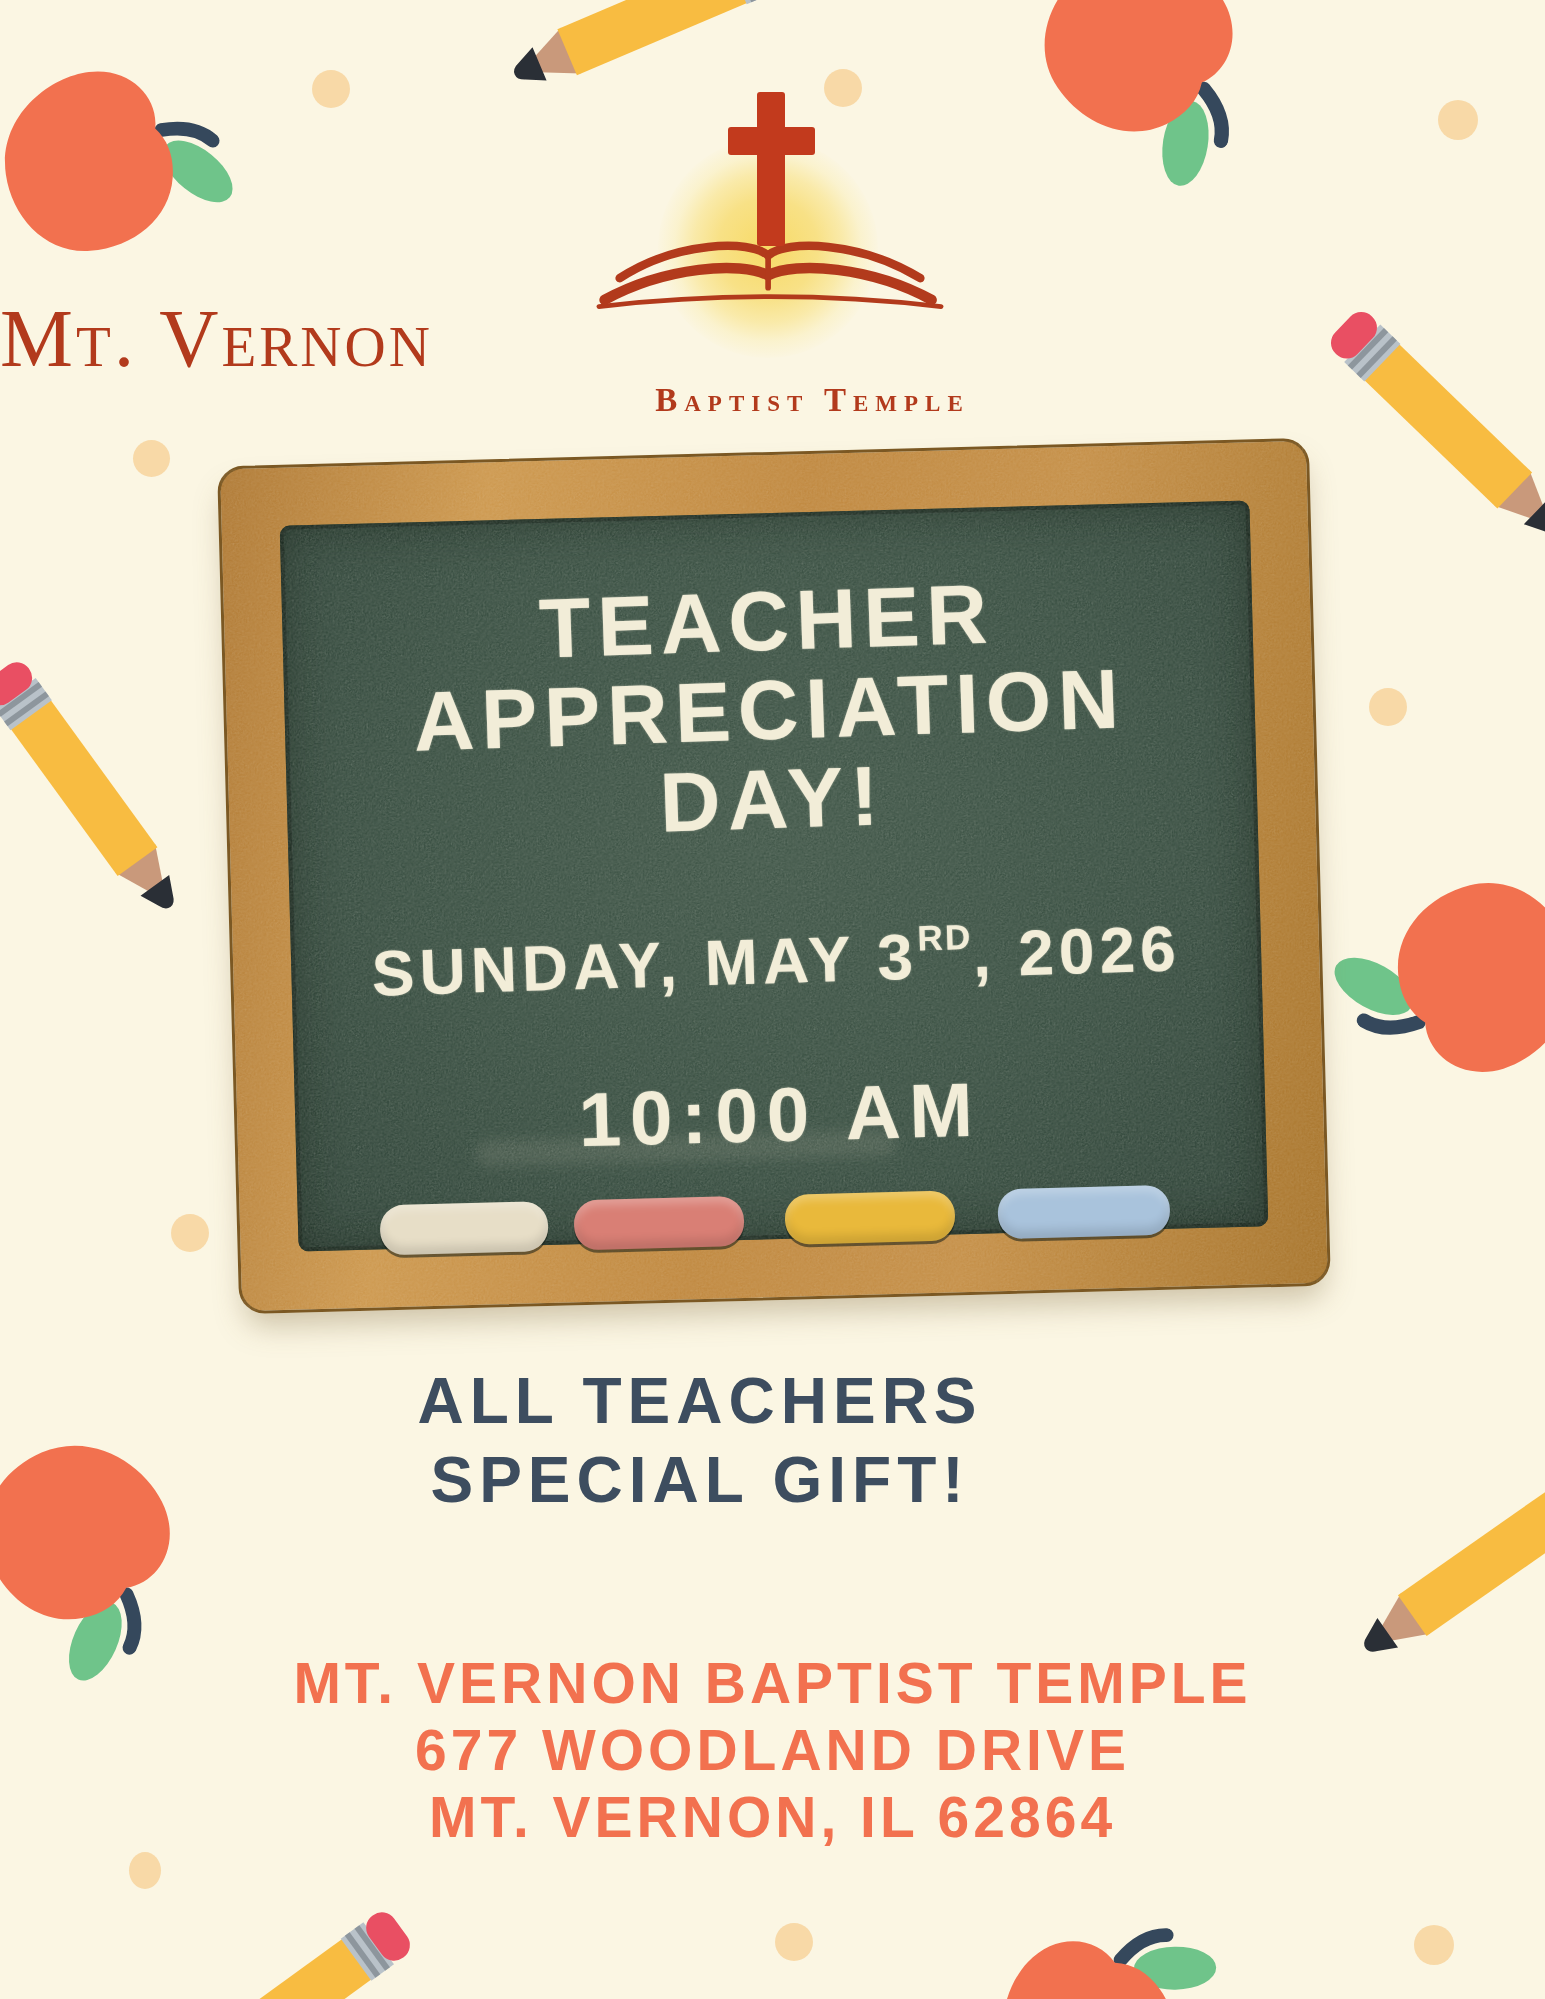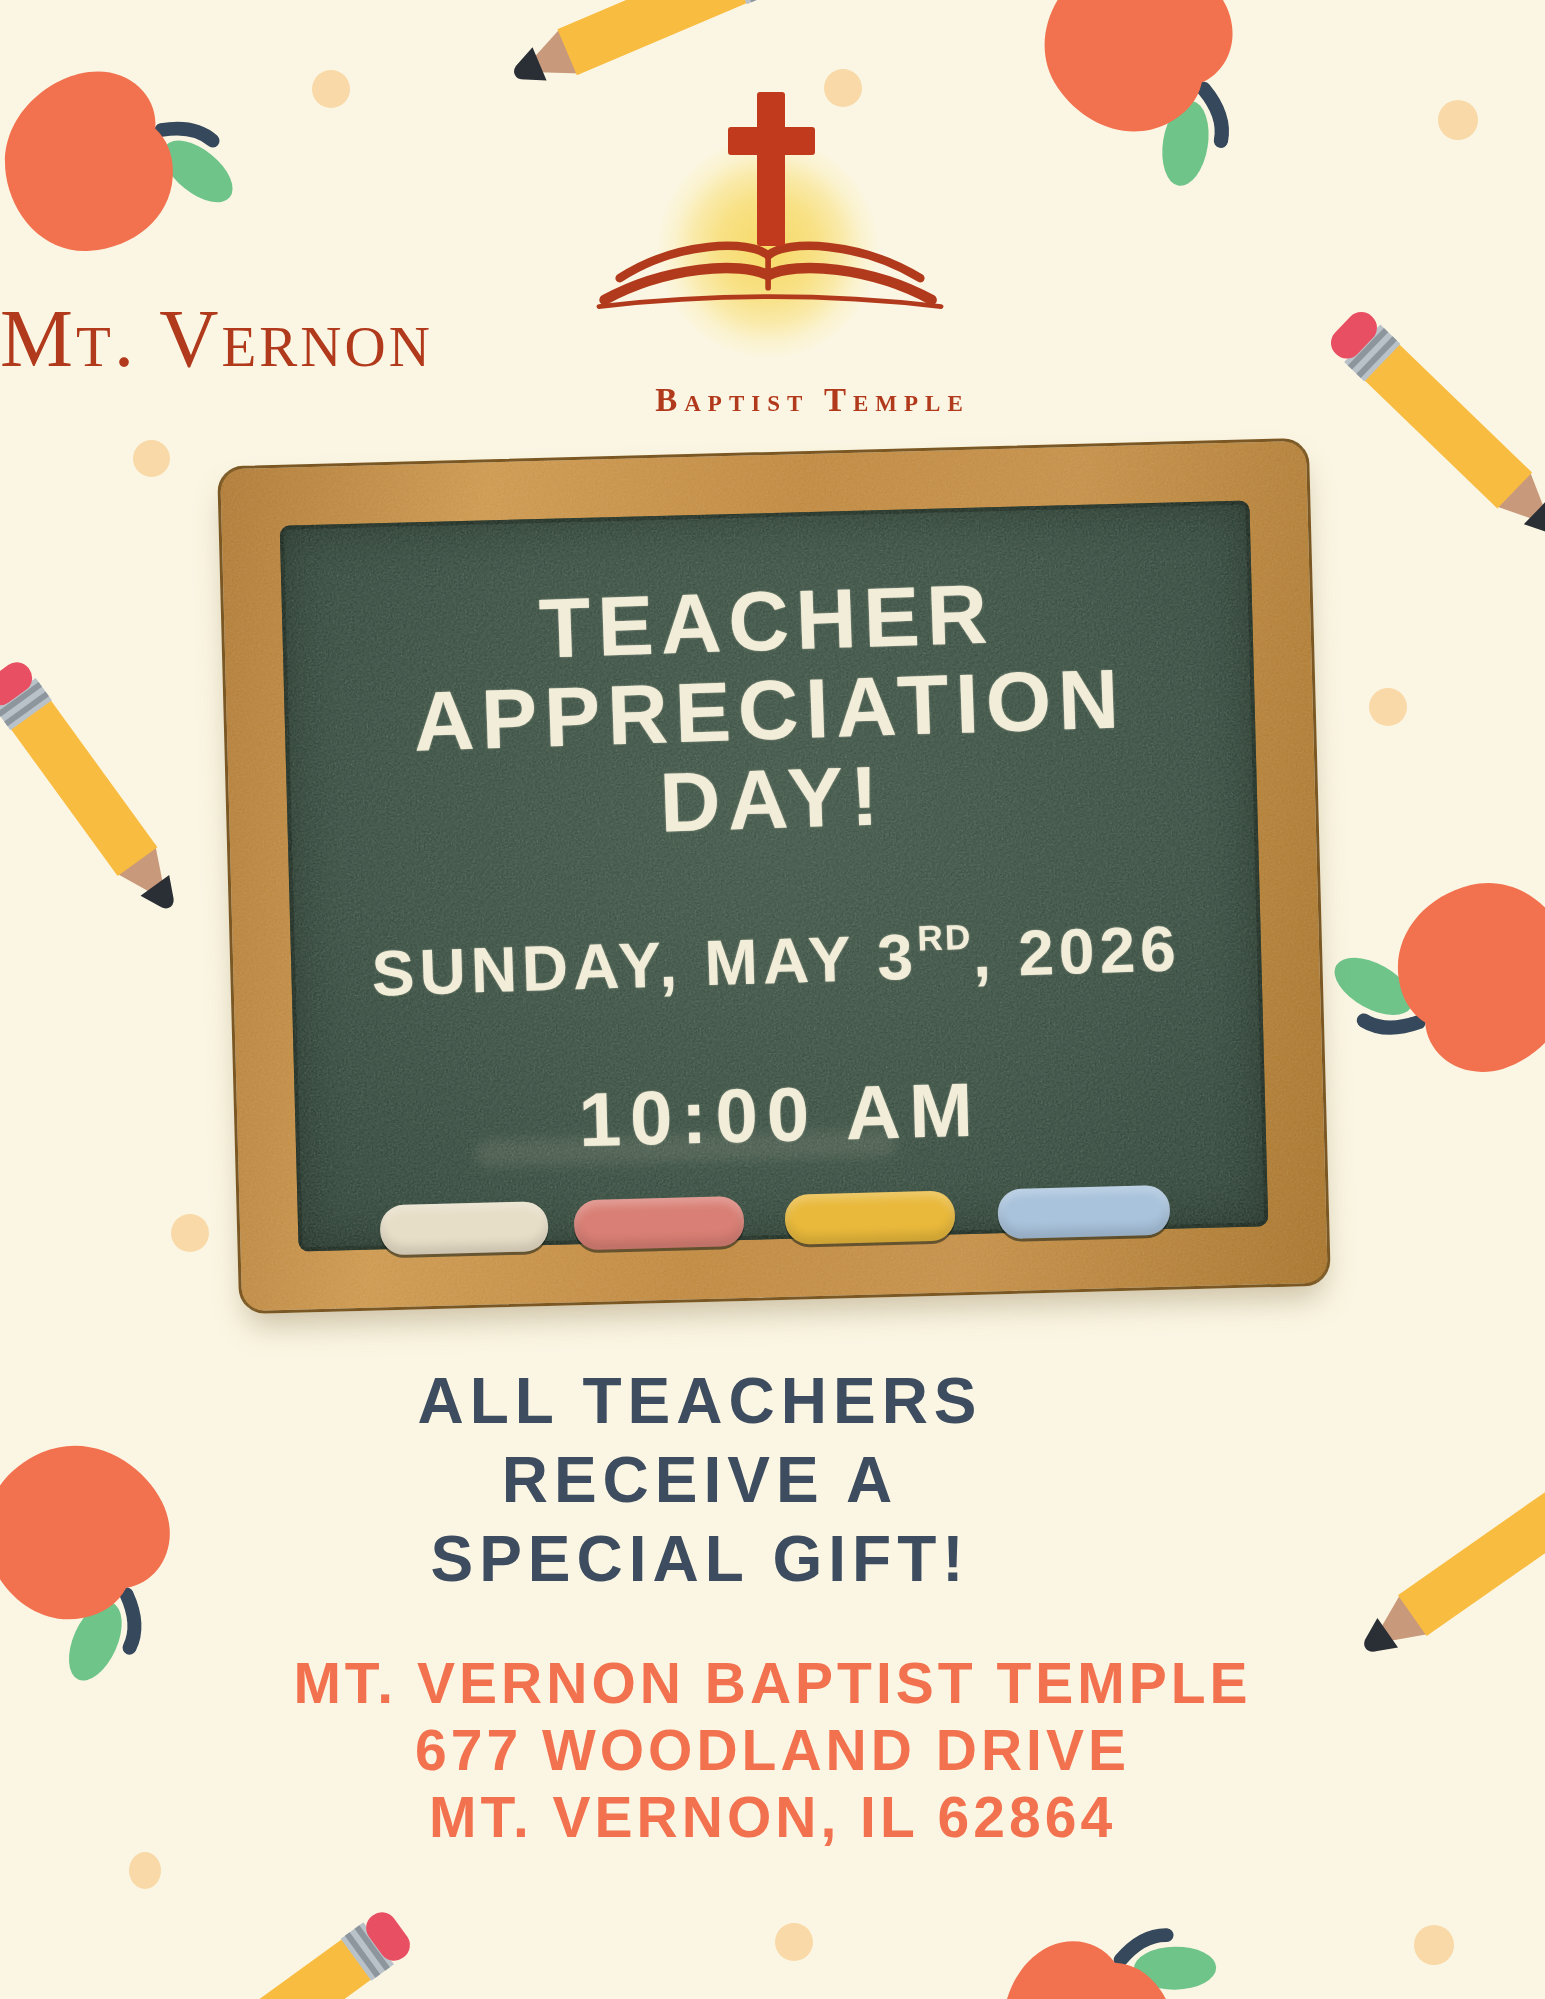--- a/index.html
+++ b/index.html
@@ -197,21 +197,20 @@
   <div class="chalk-text board-time">10:00 AM</div>
 
   <div class="chalk-piece chalk-cream"></div>
   <div class="chalk-piece chalk-red"></div>
   <div class="chalk-piece chalk-yellow"></div>
   <div class="chalk-piece chalk-blue"></div>
 </div>
 
 <div class="message">
   <div>ALL TEACHERS</div>
-  <div>RECEIVE A</div>
   <div>SPECIAL GIFT!</div>
 </div>
 
 <div class="address">
   <div>MT. VERNON BAPTIST TEMPLE</div>
   <div>677 WOODLAND DRIVE</div>
   <div>MT. VERNON, IL 62864</div>
 </div>
 
 </body></html>

